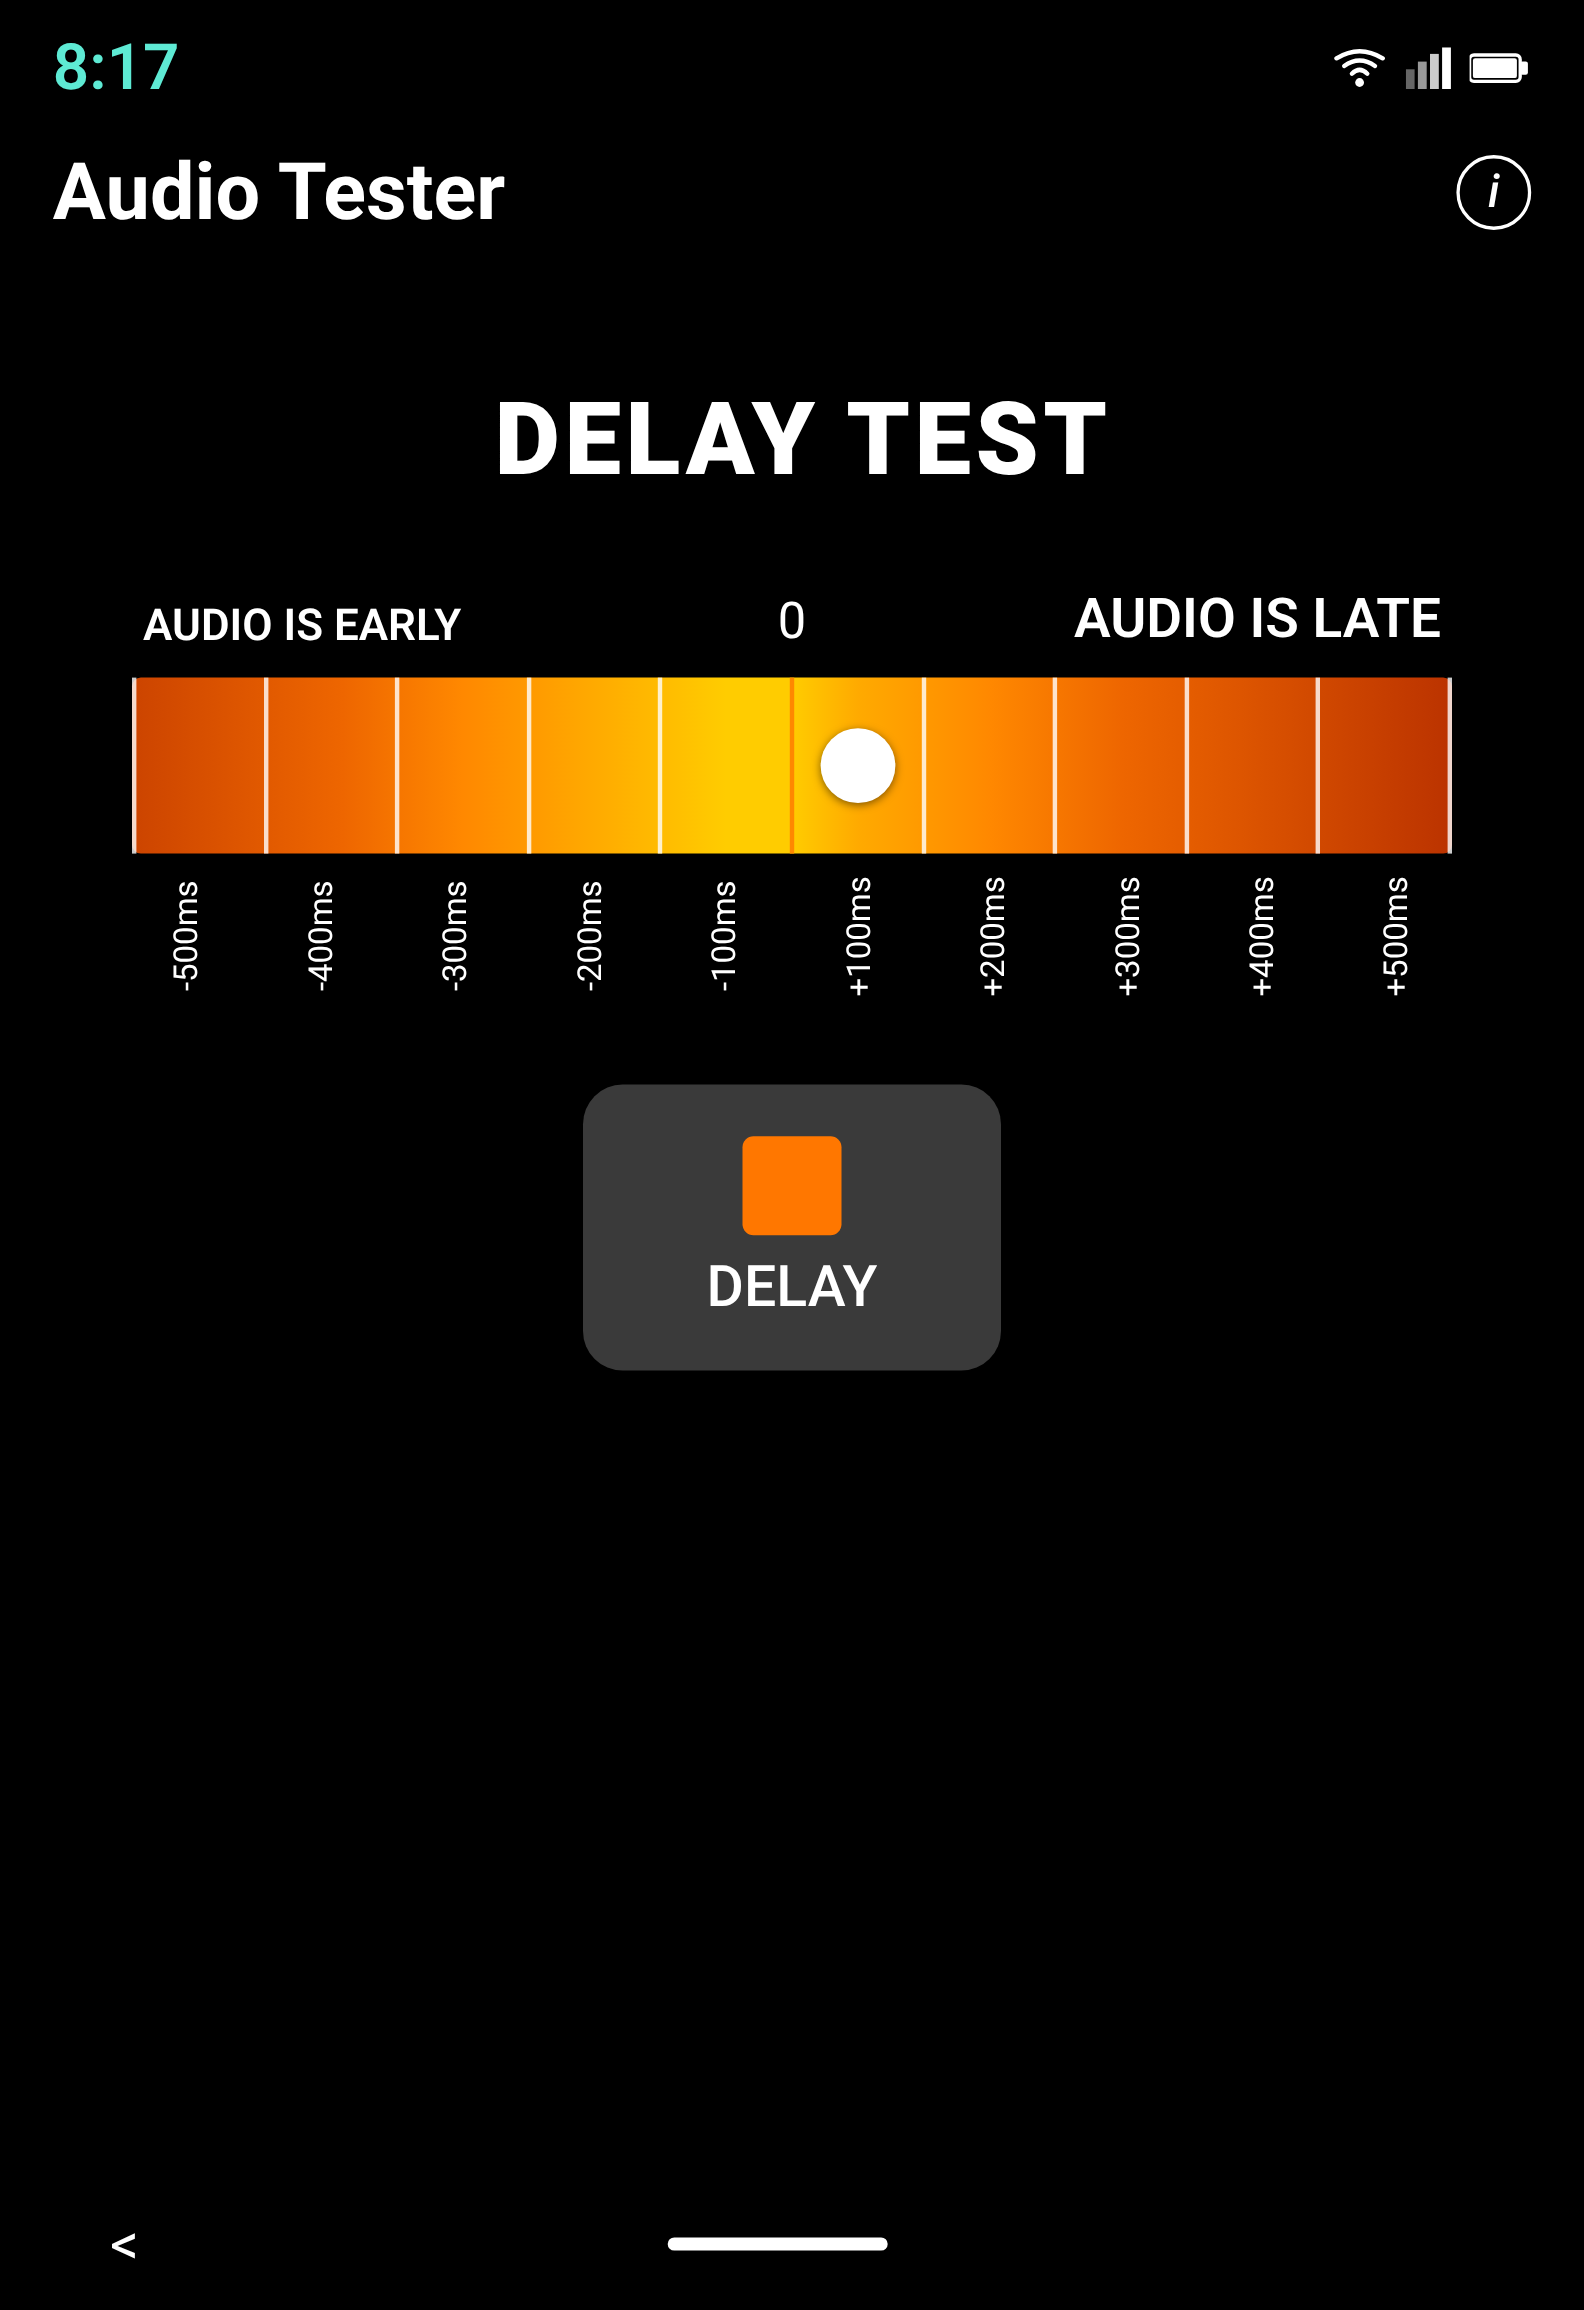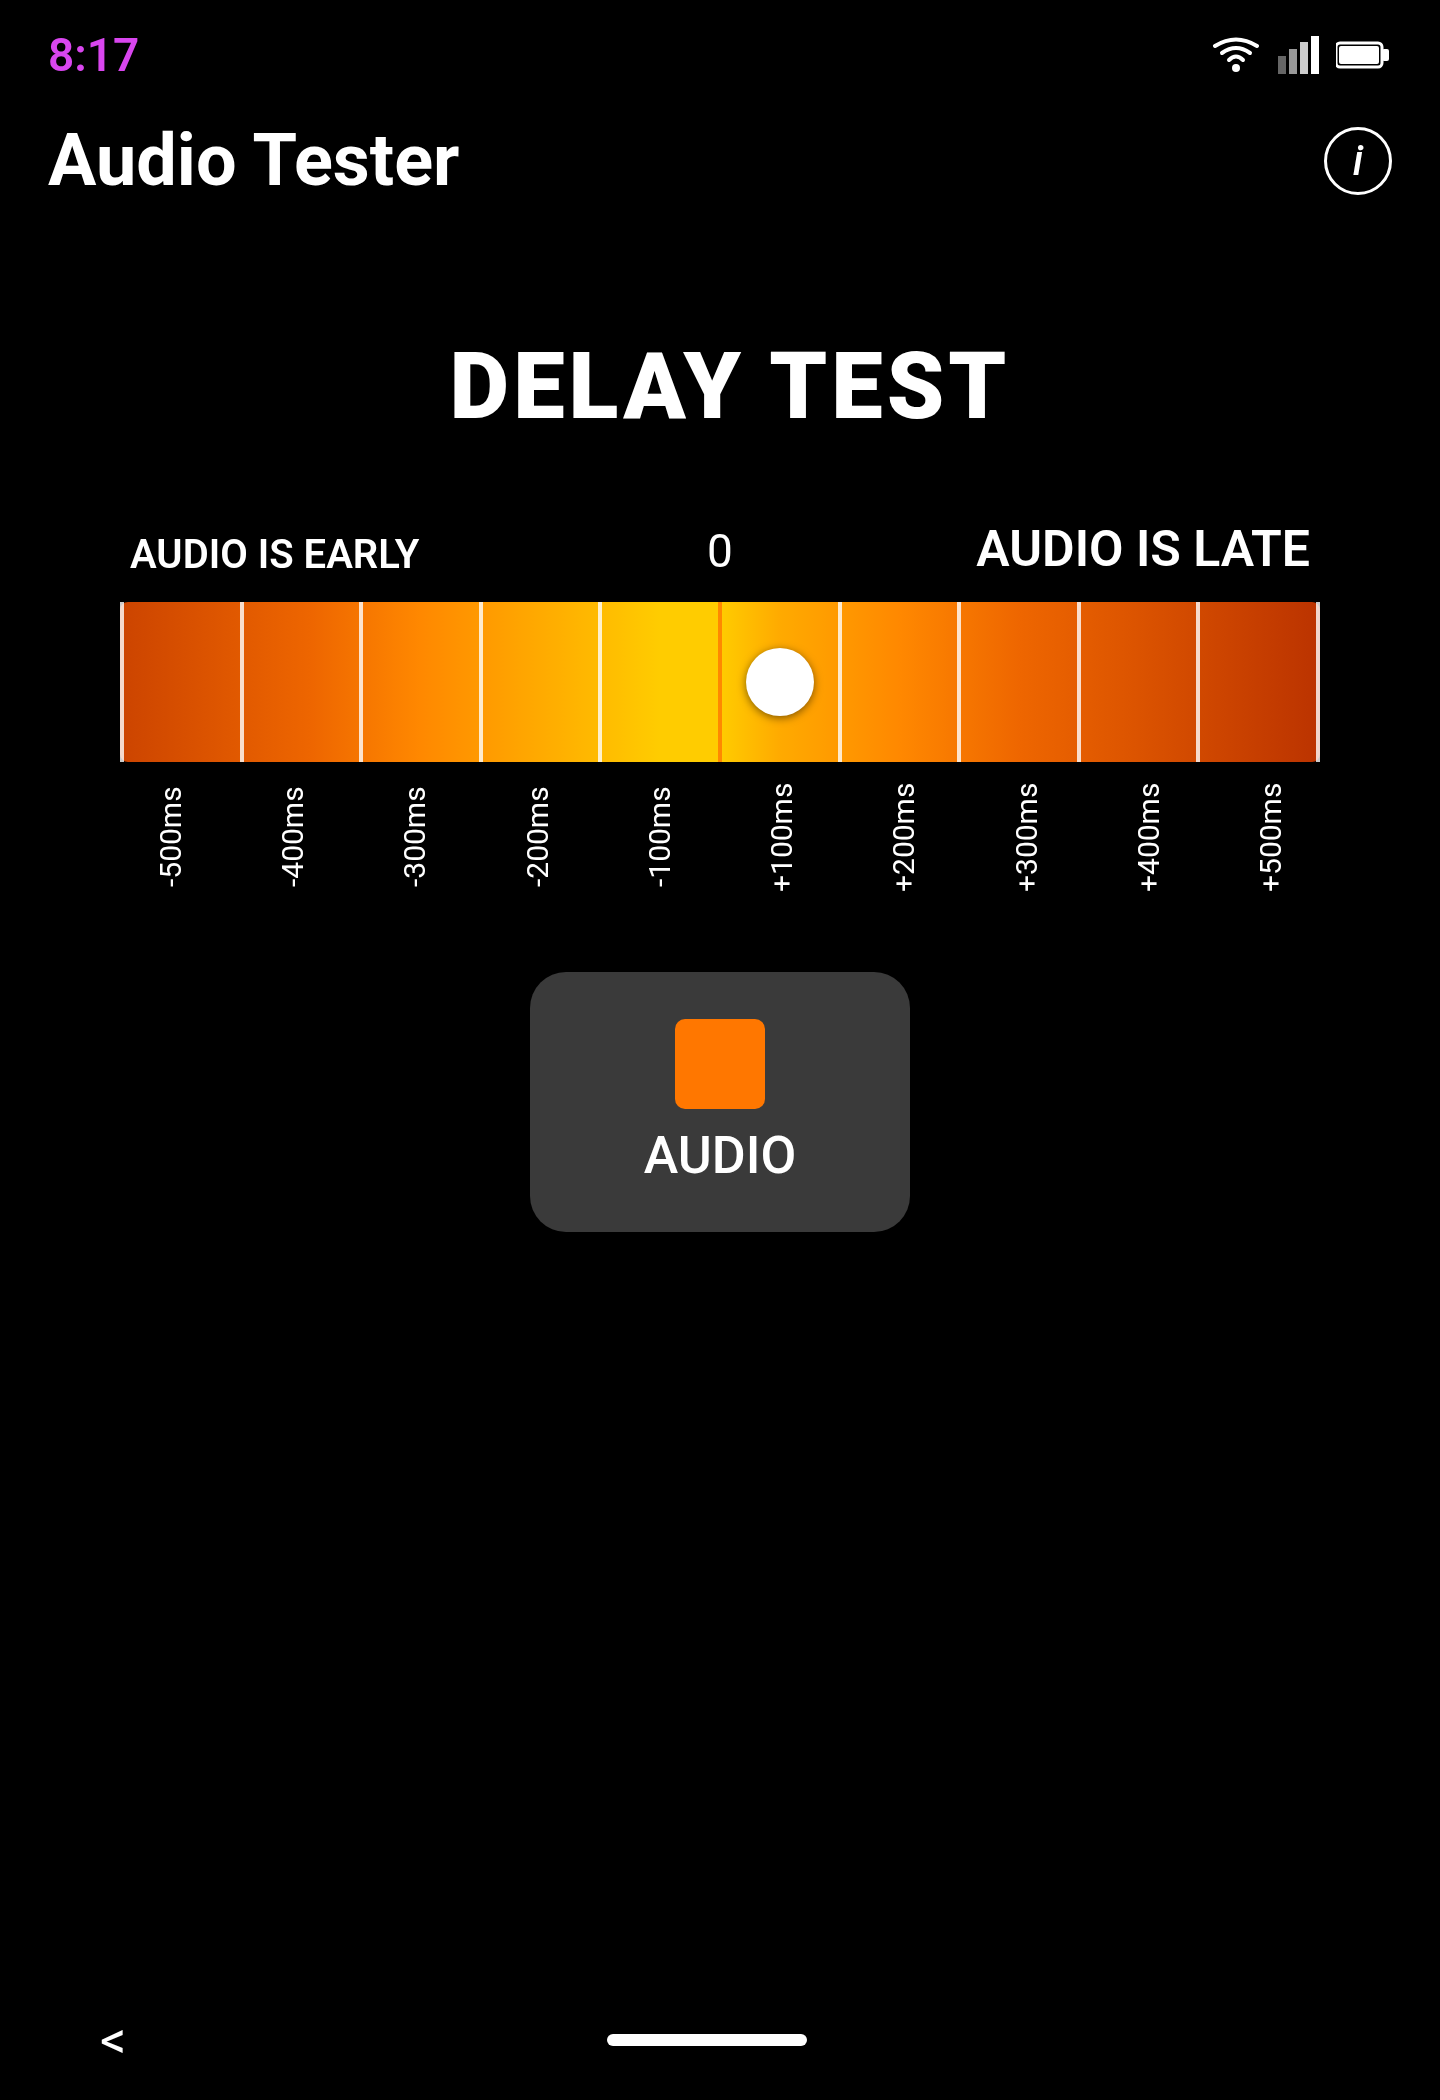--- a/index.html
+++ b/index.html
@@ -20,23 +20,23 @@
 
     
     .status-bar {
       display: flex;
       justify-content: space-between;
       align-items: center;
       padding: 28px 48px 16px;
     }
 
     .status-time {
-      font-size: 46px;
+      font-size: 58px;
       font-weight: 600;
-      color: #d946ef;
+      color: #5eead4;
     }
 
     .status-icons {
       display: flex;
       align-items: center;
       gap: 16px;
     }
 
     
     .app-bar {
@@ -366,21 +366,21 @@
       <span class="tick-label">+200ms</span>
       <span class="tick-label">+300ms</span>
       <span class="tick-label">+400ms</span>
       <span class="tick-label">+500ms</span>
     </div>
   </div>
 
   <div class="stop-button-container">
     <div class="stop-button">
       <div class="stop-icon"></div>
-      <span class="stop-label">AUDIO</span>
+      <span class="stop-label">DELAY</span>
     </div>
   </div>
 
 </div>
 
 <div class="nav-bar">
   <span class="nav-back">&lt;</span>
   <div class="nav-home-indicator"></div>
   <div style="width:52px"></div>
 </div>

